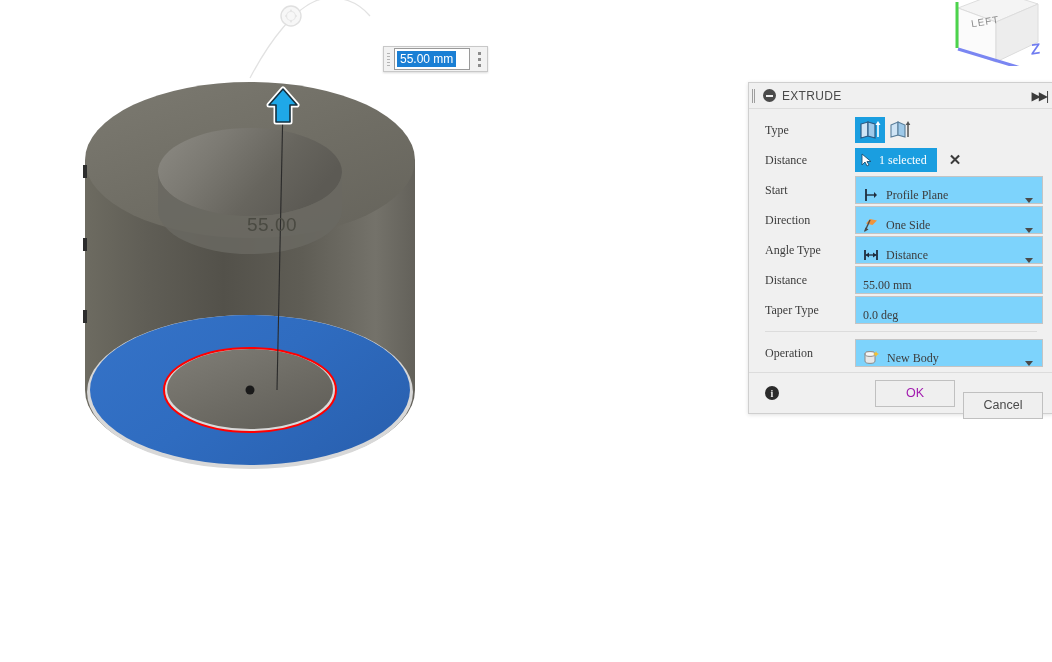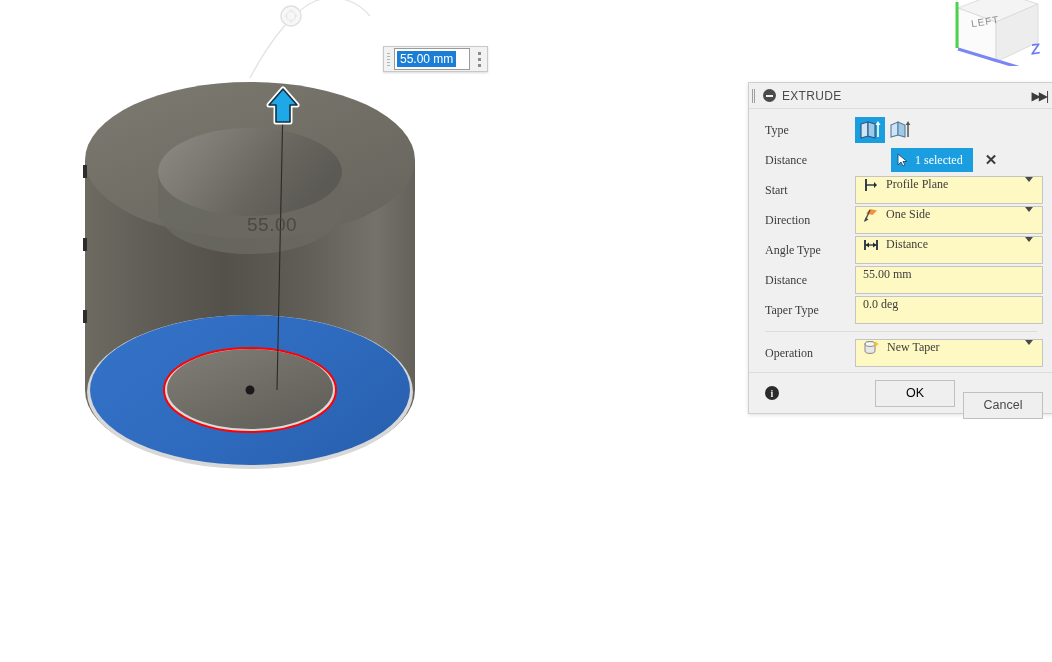--- a/index.html
+++ b/index.html
@@ -202,39 +202,38 @@
   .sel-chip {
     background: #1a9ee0;
     color: #ffffff;
     height: 24px;
     display: flex; align-items: center;
     padding: 0 10px 0 6px;
     gap: 6px;
     font-size: 12px;
     cursor: pointer;
     user-select: none;
-    margin-left: 36px;
   }
   .chip-x {
     margin-left: 12px;
     font-size: 15px;
     color: #3c3c3c;
     cursor: pointer;
     line-height: 1;
     font-weight: bold;
   }
 
   
   .field {
     flex: 1;
     height: 26px;
-    background: #fef9c3;
+    background: #7dd3fc;
     border: 1px solid #c4c4c4;
     display: flex;
-    align-items: flex-start;
+    align-items: flex-end;
     padding: 0 4px 0 7px;
     gap: 7px;
     cursor: text;
   }
   .field.combo { cursor: pointer; }
   .field-text {
     flex: 1;
     color: #3c3c3c;
     font-size: 12px;
     user-select: none;
@@ -279,21 +278,21 @@
   .btn {
     width: 78px; height: 25px;
     border: 1px solid #c0c0c0;
     background: #efefef;
     font-size: 12.5px;
     display: flex; align-items: center; justify-content: center;
     margin-left: 8px;
     cursor: pointer;
     user-select: none;
   }
-  .btn.disabled { color: #000000; cursor: default; }
+  .btn.disabled { color: #a21caf; cursor: default; }
   .btn.enabled  { color: #4a4a4a; margin-top: 24px; }
 </style>
 </head>
 <body>
 
 <div id="viewport">
 
   <svg class="ghost-leader" width="140" height="90">
     <path d="M10 88 C 30 50, 55 18, 78 10 C 100 4, 118 12, 130 26" stroke="#e2e2e2" stroke-width="1.3" fill="none"></path>
   </svg>
@@ -527,21 +526,21 @@
 
     <div class="row">
       <div class="row-label">Operation</div>
       <div class="row-ctrl">
         <div class="field combo">
           <svg width="17" height="16" viewBox="0 0 17 16">
             <path d="M2 4 A 5 2.4 0 0 1 12 4 L12 11 A 5 2.4 0 0 1 2 11 Z" fill="#e8e8e8" stroke="#8a8a8a" stroke-width="1"></path>
             <ellipse cx="7" cy="4" rx="5" ry="2.4" fill="#f6f6f6" stroke="#8a8a8a" stroke-width="1"></ellipse>
             <path d="M13 1 L13.9 3.1 L16 4 L13.9 4.9 L13 7 L12.1 4.9 L10 4 L12.1 3.1 Z" fill="#f5bf2e"></path>
           </svg>
-          <span class="field-text">New Taper</span>
+          <span class="field-text">New Body</span>
           <span class="caret"></span>
         </div>
       </div>
     </div>
   </div>
 
   <div class="dlg-footer">
     <div class="info-icon">i</div>
     <div class="footer-spacer"></div>
     <div class="btn disabled">OK</div>

